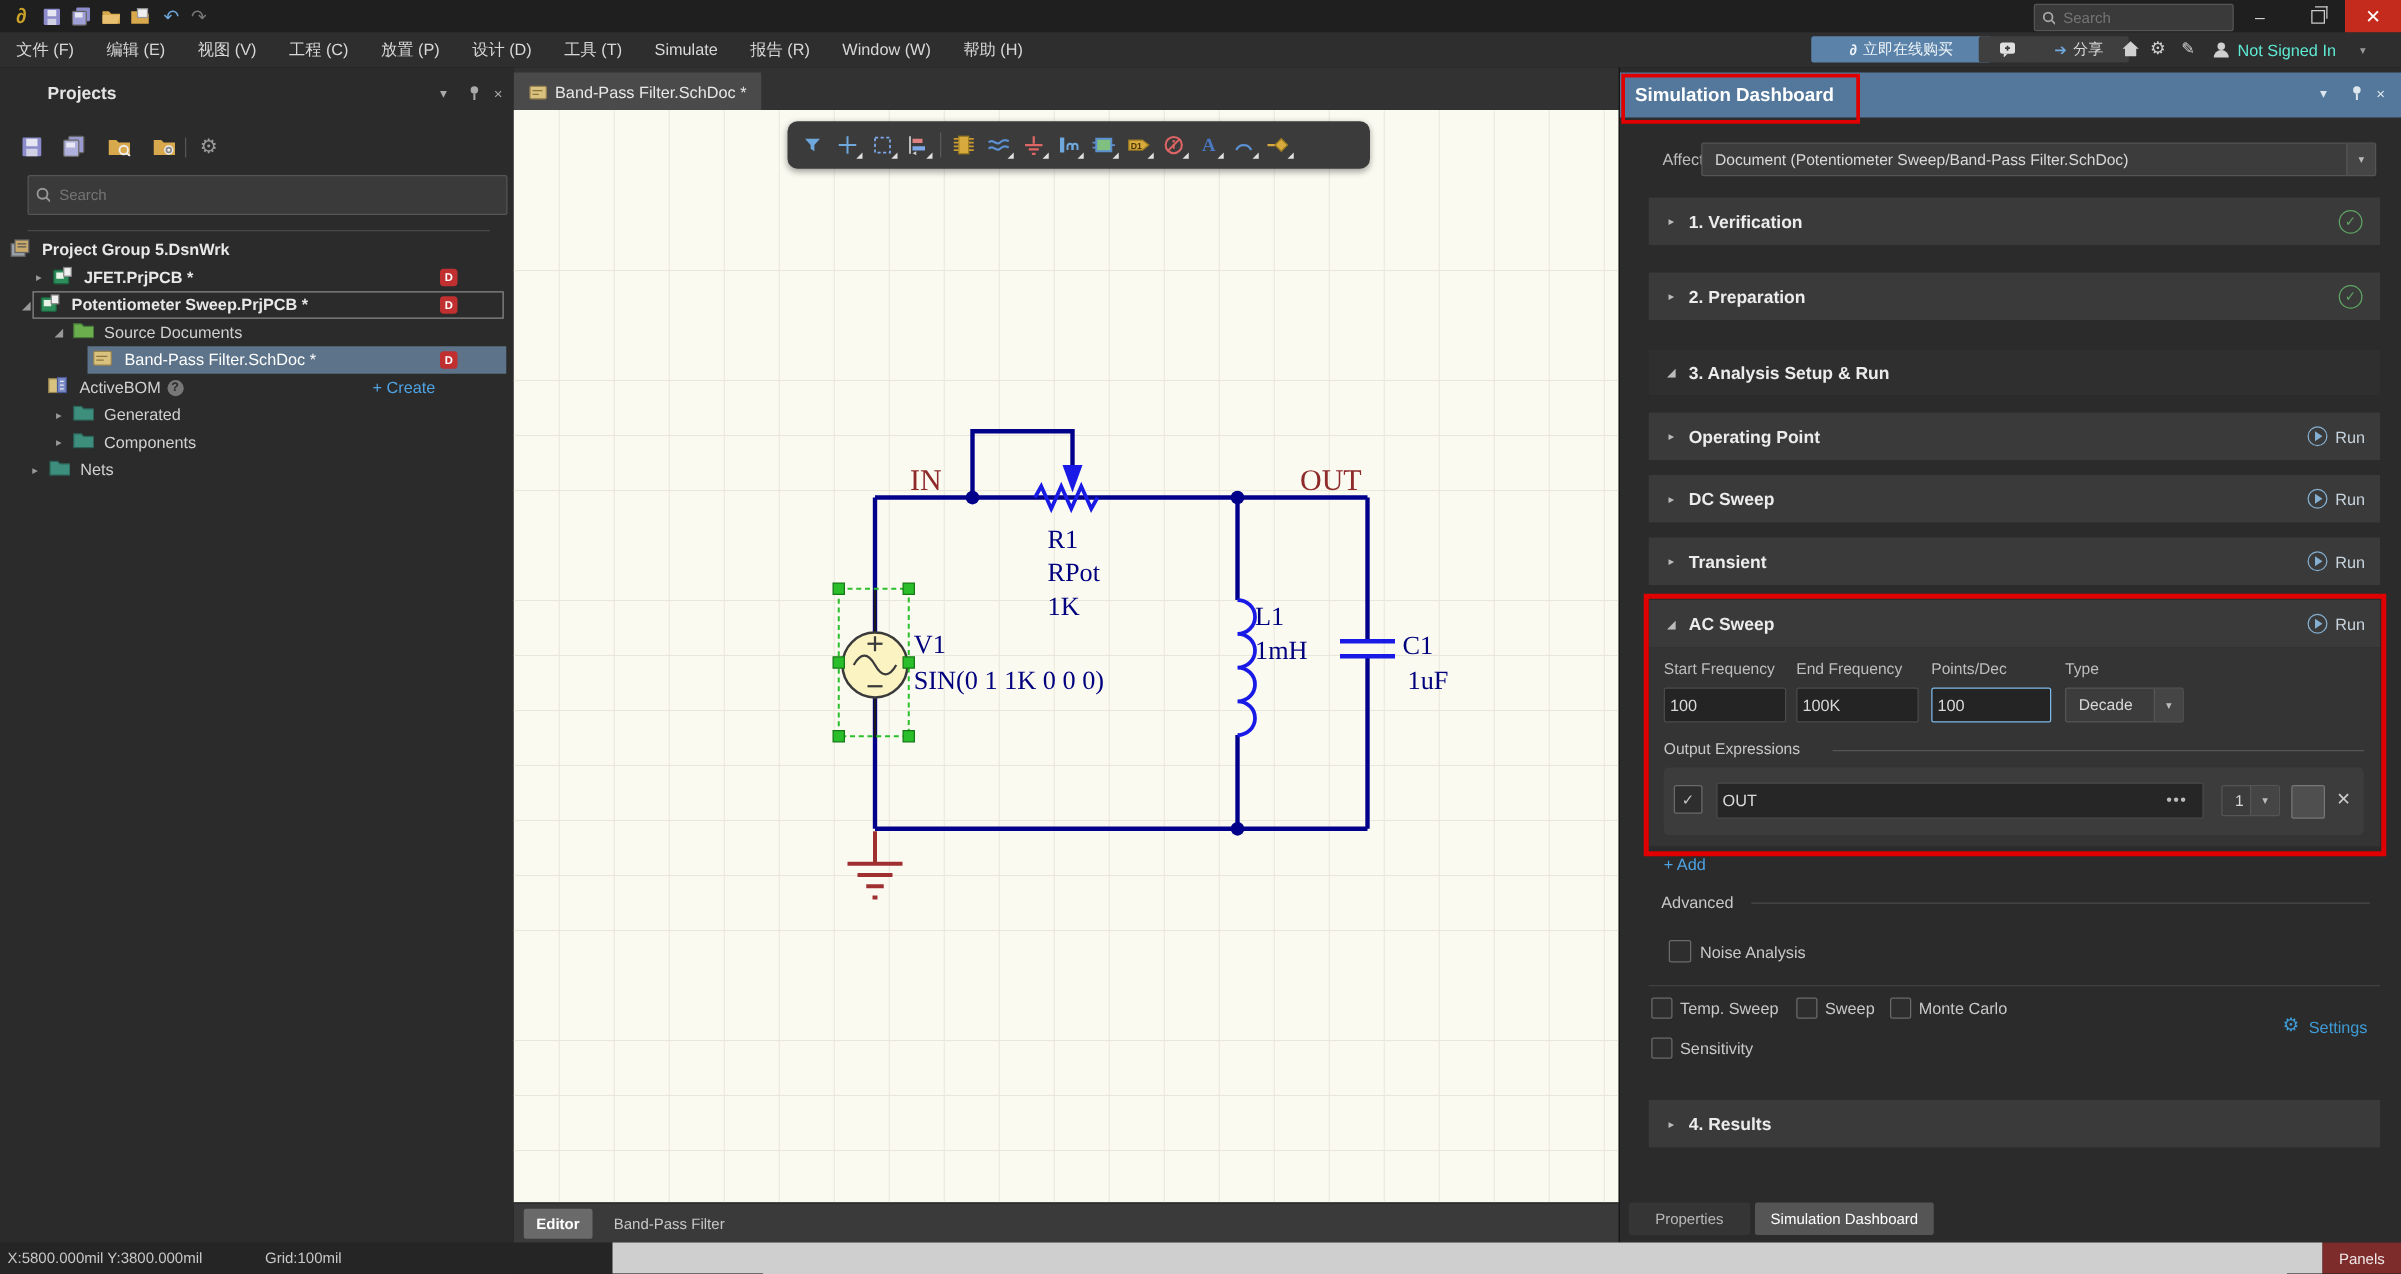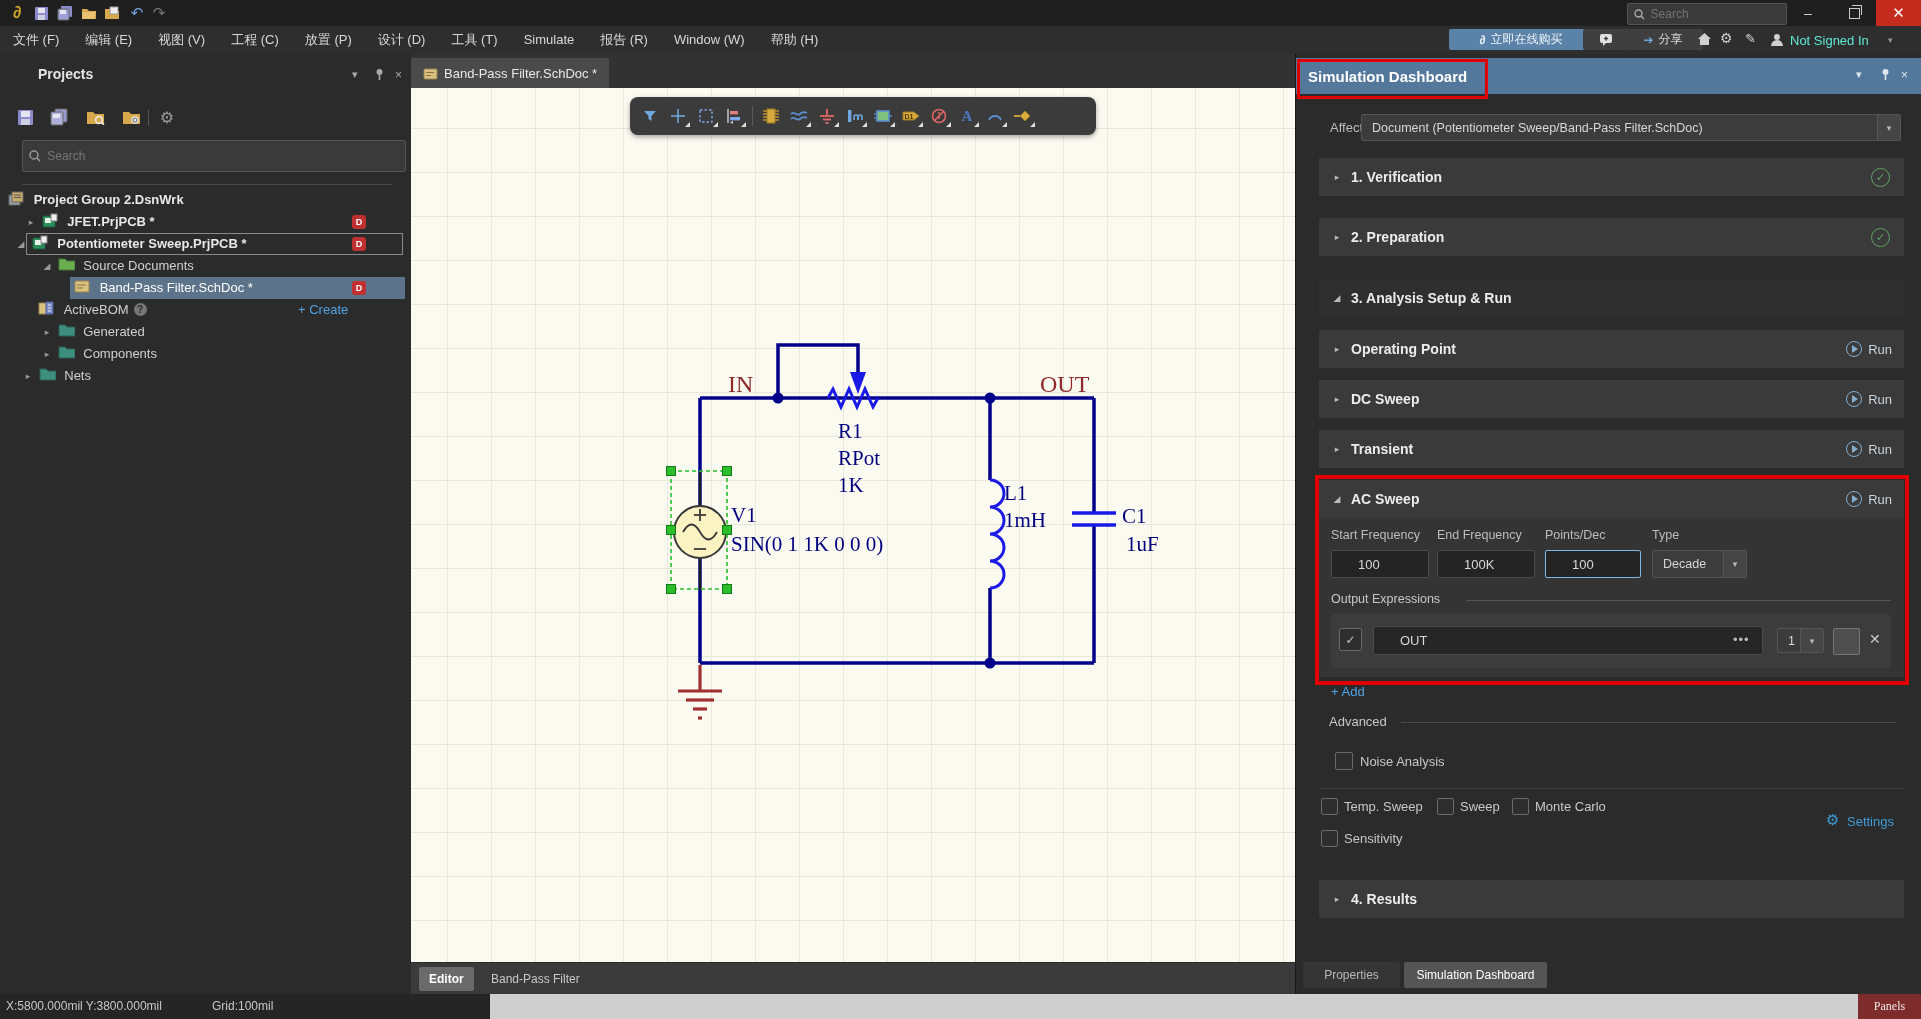--- a/index.html
+++ b/index.html
@@ -70,41 +70,41 @@
   .bar{position:absolute;left:23px;width:585px;height:38px;background:#3a3a3a;display:flex;align-items:center;padding:0 12px;box-sizing:border-box;}
   .bar .cap{font-size:14px;font-weight:bold;color:#ececec;margin-left:8px;}
   .bar .exp{font-size:9px;color:#bbb;width:12px;}
   .okcirc{position:absolute;right:14px;width:17px;height:17px;border:1.5px solid #5FA463;border-radius:50%;color:#5FA463;
           font-size:11px;display:flex;align-items:center;justify-content:center;}
   .runbtn{position:absolute;right:12px;display:flex;align-items:center;gap:6px;color:#c8d4de;font-size:13px;}
   .runcirc{width:16px;height:16px;border:1.5px solid #84AFD0;border-radius:50%;box-sizing:border-box;display:flex;align-items:center;justify-content:center;}
   .runcirc::after{content:'';border-left:6px solid #84AFD0;border-top:4px solid transparent;border-bottom:4px solid transparent;margin-left:2px;}
   .acbody{position:absolute;left:23px;top:464px;width:585px;height:159px;background:#343434;}
   .flabel{position:absolute;color:#bdbdbd;font-size:12.5px;}
-  .field{position:absolute;background:#242424;border:1px solid #4a4a4a;color:#d8d8d8;font-size:13px;padding:0 26px;
+  .field{position:absolute;background:#242424;border:1px solid #4a4a4a;color:#d8d8d8;font-size:13px;padding:0 4px;
          box-sizing:border-box;border-radius:2px;font-family:inherit;outline:none;}
   .field.focused{border-color:#7CB8E8;}
   .hline{position:absolute;height:1px;background:#555;}
   .exprbox{position:absolute;left:35px;top:560px;width:560px;height:54px;background:#3c3c3c;border-radius:4px;}
   .cbx{position:absolute;background:#2e2e2e;border:1px solid #6a6a6a;border-radius:2px;box-sizing:border-box;}
   .cbx.checked{display:flex;align-items:center;justify-content:center;color:#c8c8c8;font-size:12px;}
   .dots{position:absolute;color:#bbb;font-size:13px;letter-spacing:1px;}
   .swatch{position:absolute;background:#4f4f4f;border:1px solid #777;border-radius:2px;}
   .xbtn{position:absolute;color:#ccc;font-size:14px;}
   .link{color:#4FA3E3;font-size:13px;}
   .ckrow-lbl{color:#c8c8c8;font-size:13px;position:absolute;}
   .rtab{position:absolute;top:908px;height:26px;display:flex;align-items:center;justify-content:center;font-size:12px;}
   .rtab.active{background:#555;color:#fff;border-radius:2px;}
   .rtab.idle{background:#353535;color:#b8b8b8;border-radius:2px;}
   
   .statusbar{left:0;top:994px;width:1921px;height:25px;background:#252525;}
   .sb-light{position:absolute;left:490px;top:0;width:1368px;height:25px;background:#cfcfcf;}
   .sb-text{position:absolute;top:5px;color:#c8c8c8;font-size:12px;}
   .panels-btn{position:absolute;left:1858px;top:0;width:63px;height:25px;background:#7E2B2B;color:#f0e8e8;font-size:12px;
-              display:flex;align-items:center;justify-content:center;font-family:Liberation Serif, serif;}
+              display:flex;align-items:center;justify-content:center;}
   svg{display:block;}
   svg text{font-family:"Liberation Serif","DejaVu Serif",serif;}
 </style>
 </head>
 <body>
 
 <div id="app">
 
   <div class="abs titlebar">
     <span class="tb-ico logo" style="left:8px;">∂</span>
@@ -248,21 +248,21 @@
 
     <div class="tree">
       <div class="trow" style="padding-left:8px;">
         <span class="ticon16">
           <svg width="17" height="15">
               <rect x="1" y="4" width="11" height="10" fill="#9aa0a8" stroke="#666"></rect>
               <rect x="4" y="1" width="11" height="10" fill="#C8A96A" stroke="#666"></rect>
               <line x1="6" y1="4" x2="13" y2="4" stroke="#555"></line>
               <line x1="6" y1="6.5" x2="13" y2="6.5" stroke="#555"></line>
             </svg></span>
-        <span class="lbl bold">Project Group 2.DsnWrk</span>
+        <span class="lbl bold">Project Group 5.DsnWrk</span>
       </div>
       <div class="trow" style="padding-left:24px;">
         <span class="exp">▸</span>
         <span class="ticon16">
           <svg width="16" height="15">
               <rect x="1" y="3" width="12" height="11" rx="1" fill="#2E8E5B" stroke="#1d5e3c"></rect>
               <rect x="3" y="5" width="6" height="5" fill="#e8f4e8"></rect>
               <rect x="9" y="1" width="6" height="7" fill="#f0f0f0" stroke="#888"></rect>
             </svg></span>
         <span class="lbl bold">JFET.PrjPCB *</span>

